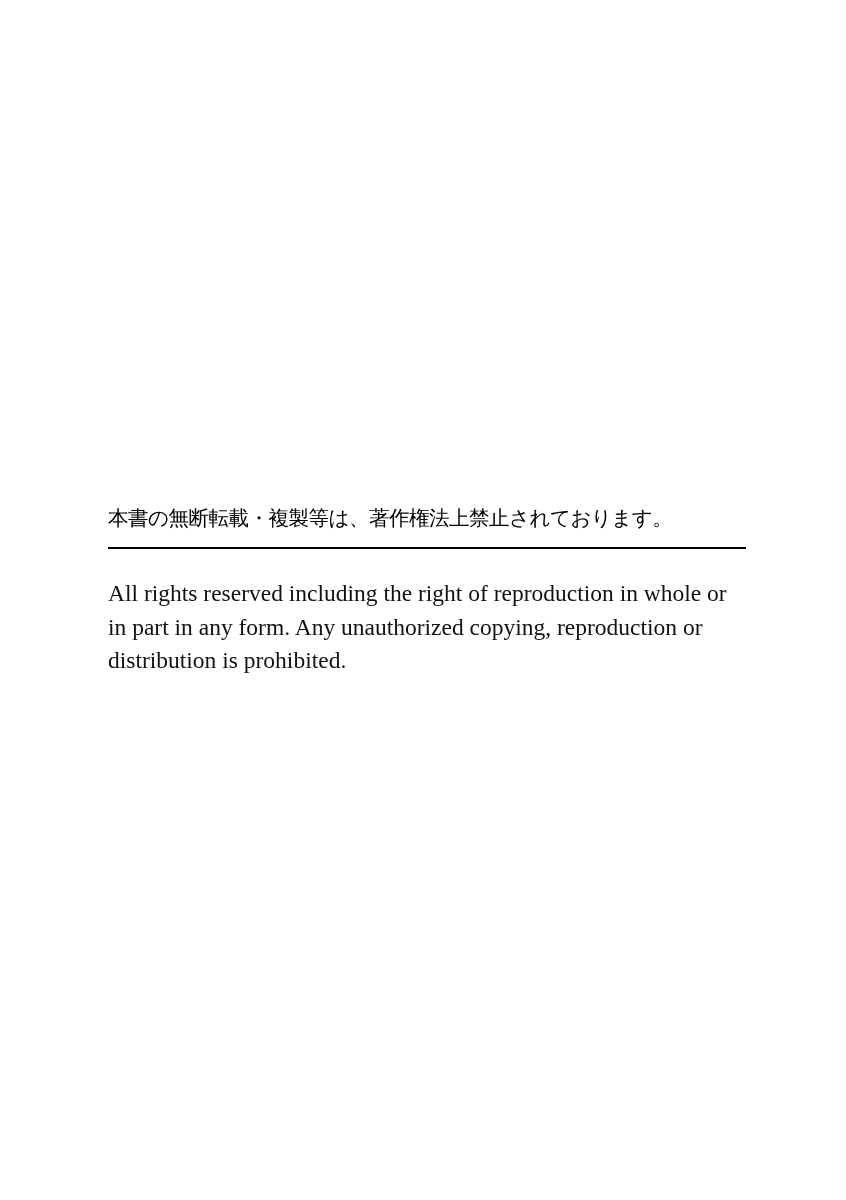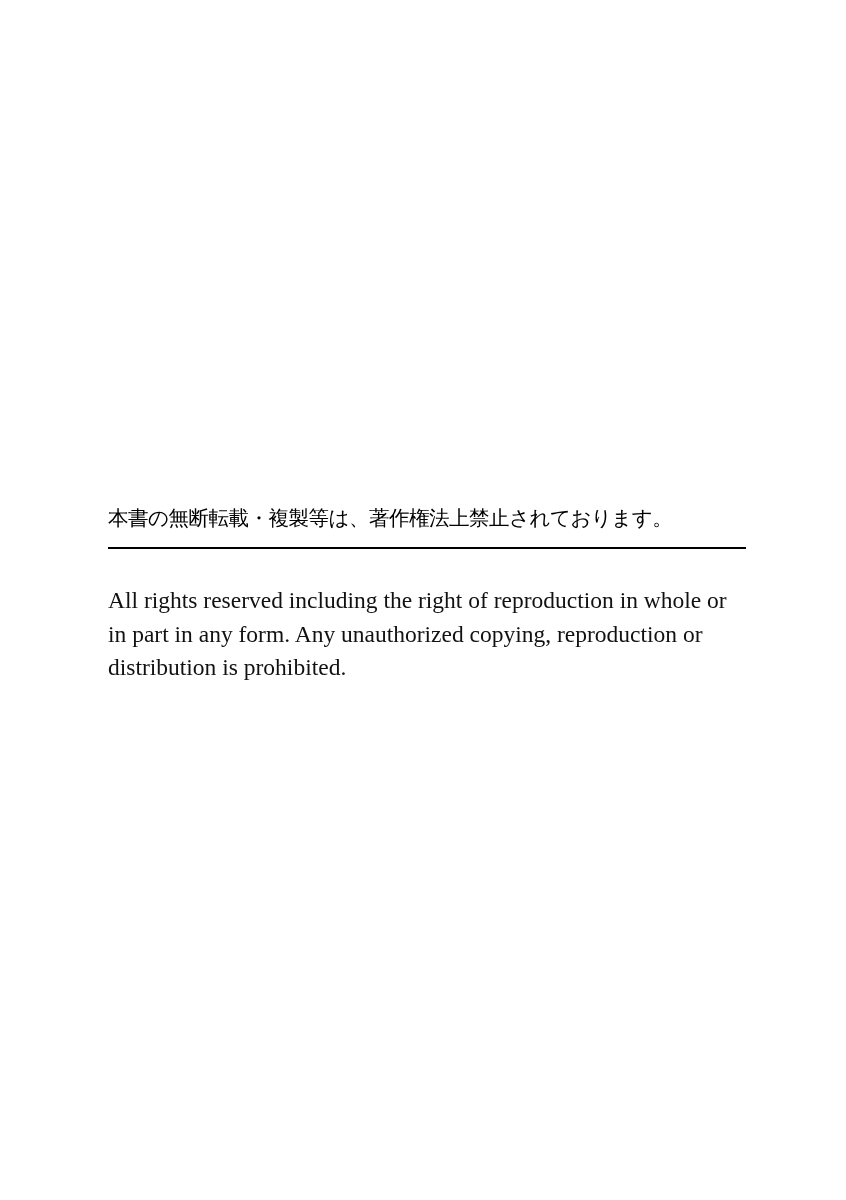--- a/index.html
+++ b/index.html
@@ -34,21 +34,21 @@
     color: #000000;
     white-space: nowrap;
   }
   .rule {
     margin-top: 14px;
     width: 638px;
     height: 2.5px;
     background: #000000;
   }
   .en-notice {
-    margin-top: 35px;
+    margin-top: 28px;
     font-family: "Liberation Serif", serif;
     font-size: 23.5px;
     line-height: 1.42;
     color: #111111;
     width: 640px;
     text-align: left;
   }
 </style>
 </head>
 <body>

